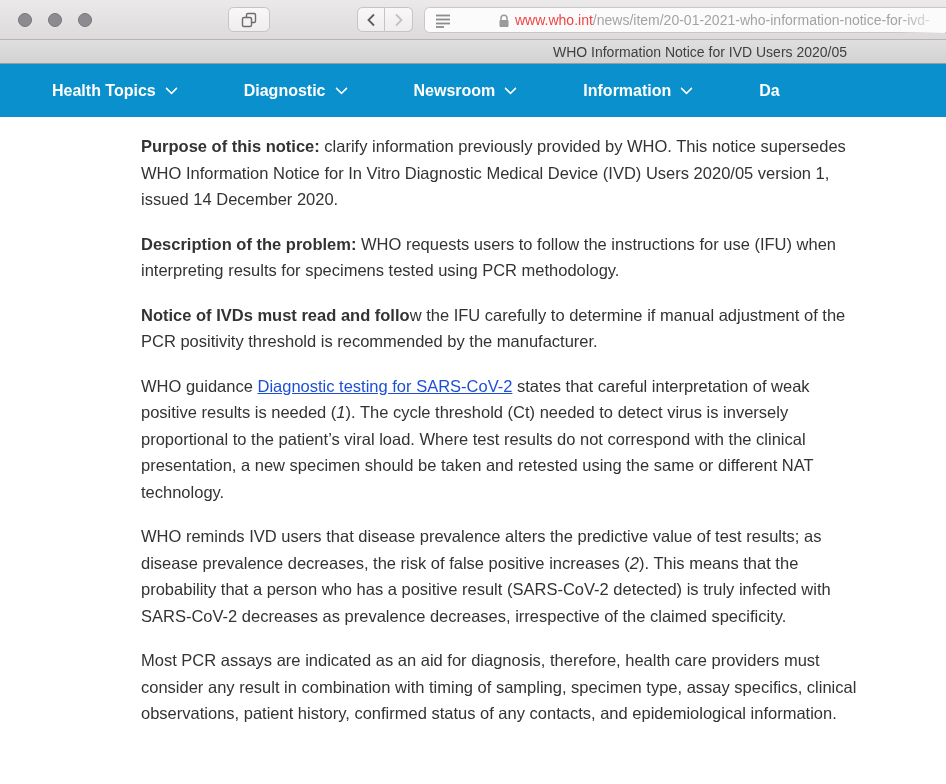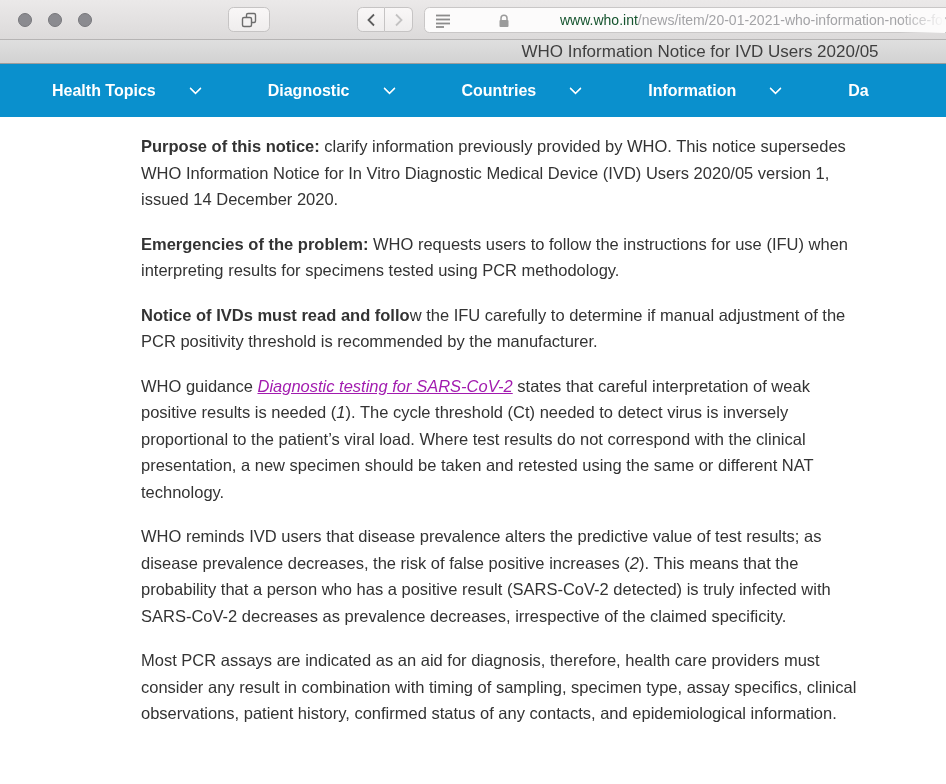--- a/index.html
+++ b/index.html
@@ -27,52 +27,52 @@
   .navgroup .chrome-btn{position:static;width:28px;border-radius:0;}
   .navgroup .back{border-radius:5.5px 0 0 5.5px;}
   .navgroup .fwd{border-radius:0 5.5px 5.5px 0;border-left:none;}
   .url-field{
     position:absolute;left:424px;top:7px;width:540px;height:26px;box-sizing:border-box;
     background:#fcfbfb;border:1px solid #c9c7c7;border-radius:5.5px;
   }
   .url-field .reader{position:absolute;left:10px;top:5px;}
   .url-field .lock{position:absolute;left:73px;top:6px;}
   .url-text{position:absolute;left:90px;top:0;line-height:24px;font-size:14px;white-space:nowrap;}
-  .url-text .host{color:#14532d;margin-left:45px;}
+  .url-text .host{color:#ef4444;}
   .url-text .path{color:#a3a3a6;}
   .url-fade{position:absolute;right:18px;top:1px;width:46px;height:24px;
     background:linear-gradient(to right,rgba(252,251,251,0),#fcfbfb);}
   
   .tabbar{
     position:relative;height:24px;box-sizing:border-box;
     background:linear-gradient(#dfdfdf,#d2d2d2);
     border-bottom:1px solid #9c9c9c;
   }
   .tab-title{
     position:absolute;left:700px;top:50%;transform:translate(-50%,-50%);
-    font-size:17px;color:#3f3f3f;white-space:nowrap;
+    font-size:14px;color:#3f3f3f;white-space:nowrap;
   }
   
   .navbar{
     height:53px;background:#0a90cd;display:flex;align-items:center;
     padding-left:28px;box-sizing:border-box;overflow:hidden;
   }
   .logo{display:flex;align-items:center;gap:9px;flex:none;}
   .logo-text{color:#fff;font-weight:700;font-size:13px;line-height:15px;white-space:nowrap;}
   .nav-items{display:flex;margin-left:24px;gap:68px;flex:none;}
   .nav-item{color:#fff;font-weight:700;font-size:16px;display:flex;align-items:center;
-    white-space:nowrap;cursor:pointer;gap:24px;}
+    white-space:nowrap;cursor:pointer;}
   .chev{width:7px;height:7px;border-right:2px solid #fff;border-bottom:2px solid #fff;
     transform:rotate(45deg);margin-left:11px;margin-top:-5px;border-radius:1px;}
   
   .main{padding:16px 8px 0 141px;background:#fff;}
   .main p{width:724px;margin:0 0 18px 0;font-size:16.5px;line-height:26.5px;color:#333;}
   .main b{font-weight:700;}
   .main i{font-style:italic;}
-  .main a{color:#a21caf;text-decoration:underline;cursor:pointer;font-style:italic;}
+  .main a{color:#1d4ed8;text-decoration:underline;cursor:pointer;}
 </style>
 </head>
 <body>
 
 <div class="toolbar">
   <span class="light l1"></span>
   <span class="light l2"></span>
   <span class="light l3"></span>
 
   <div class="chrome-btn tab-overview">
@@ -119,33 +119,33 @@
   <div class="nav-items" id="nav-items">
       <div class="nav-item">
         <span>Health Topics</span>
         <span class="chev"></span>
       </div>
       <div class="nav-item">
         <span>Diagnostic</span>
         <span class="chev"></span>
       </div>
       <div class="nav-item">
-        <span>Countries</span>
+        <span>Newsroom</span>
         <span class="chev"></span>
       </div>
       <div class="nav-item">
         <span>Information</span>
         <span class="chev"></span>
       </div>
       <div class="nav-item">
         <span>Da</span>
       </div>
     </div>
 </div>
 
 <div class="main" id="article">
     <p><b>Purpose of this notice:</b><span> clarify information previously provided by WHO. This notice supersedes WHO Information Notice for In Vitro Diagnostic Medical Device (IVD) Users 2020/05 version 1, issued 14 December 2020.</span></p>
-    <p><b>Emergencies of the problem:</b><span> WHO requests users to follow the instructions for use (IFU) when interpreting results for specimens tested using PCR methodology.</span></p>
+    <p><b>Description of the problem:</b><span> WHO requests users to follow the instructions for use (IFU) when interpreting results for specimens tested using PCR methodology.</span></p>
     <p><b>Notice of IVDs must read and follo</b><span>w the IFU carefully to determine if manual adjustment of the PCR positivity threshold is recommended by the manufacturer.</span></p>
     <p><span>WHO guidance </span><a href="#">Diagnostic testing for SARS-CoV-2</a><span> states that careful interpretation of weak positive results is needed (</span><i>1</i><span>). The cycle threshold (Ct) needed to detect virus is inversely proportional to the patient’s viral load. Where test results do not correspond with the clinical presentation, a new specimen should be taken and retested using the same or different NAT technology.</span></p>
     <p><span>WHO reminds IVD users that disease prevalence alters the predictive value of test results; as disease prevalence decreases, the risk of false positive increases (</span><i>2</i><span>). This means that the probability that a person who has a positive result (SARS-CoV-2 detected) is truly infected with SARS-CoV-2 decreases as prevalence decreases, irrespective of the claimed specificity.</span></p>
     <p><span>Most PCR assays are indicated as an aid for diagnosis, therefore, health care providers must consider any result in combination with timing of sampling, specimen type, assay specifics, clinical observations, patient history, confirmed status of any contacts, and epidemiological information.</span></p>
   </div>
 
 </body></html>

